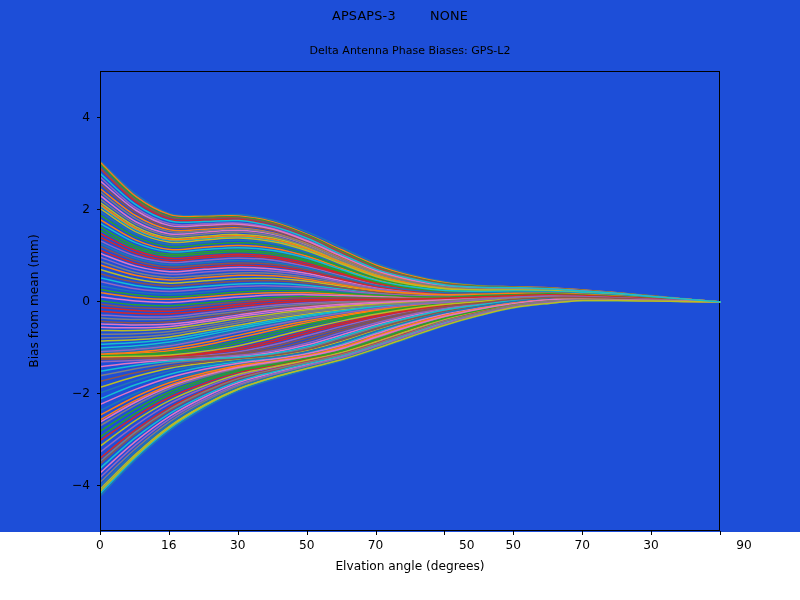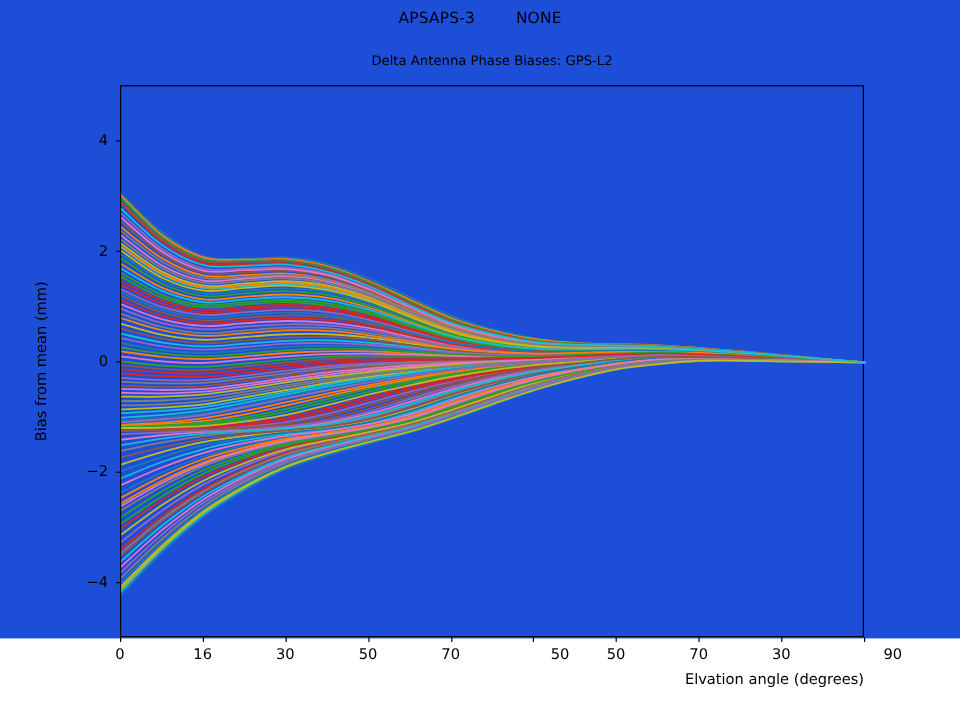--- a/index.html
+++ b/index.html
@@ -103,21 +103,21 @@
     line-height: 16px;
     color: #000000;
   }
 
   
   .xlabel {
     position: absolute;
     left: 100px;
     top: 558px;
     width: 620px;
-    text-align: right;
+    text-align: center;
     font-size: 12.2px;
     line-height: 16px;
     color: #000000;
   }
   .ylabel {
     position: absolute;
     left: 0px;
     top: 0px;
     width: 460px;
     height: 16px;

